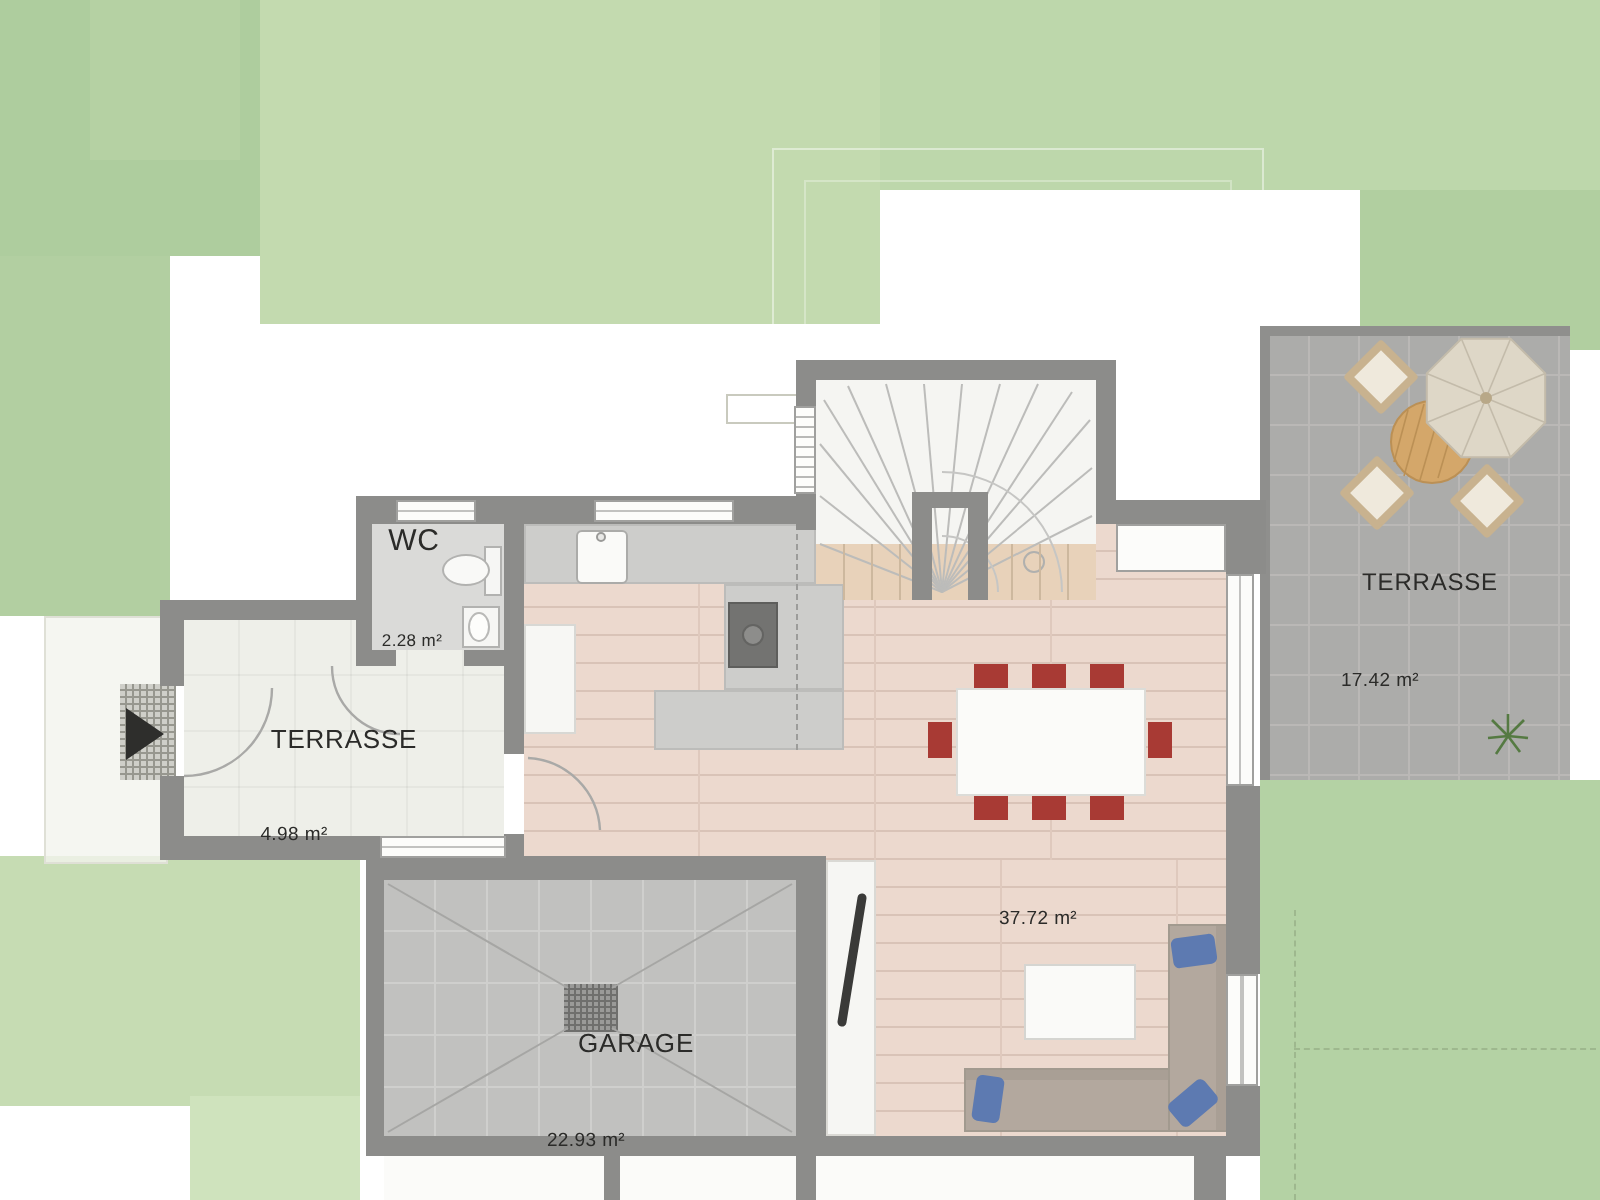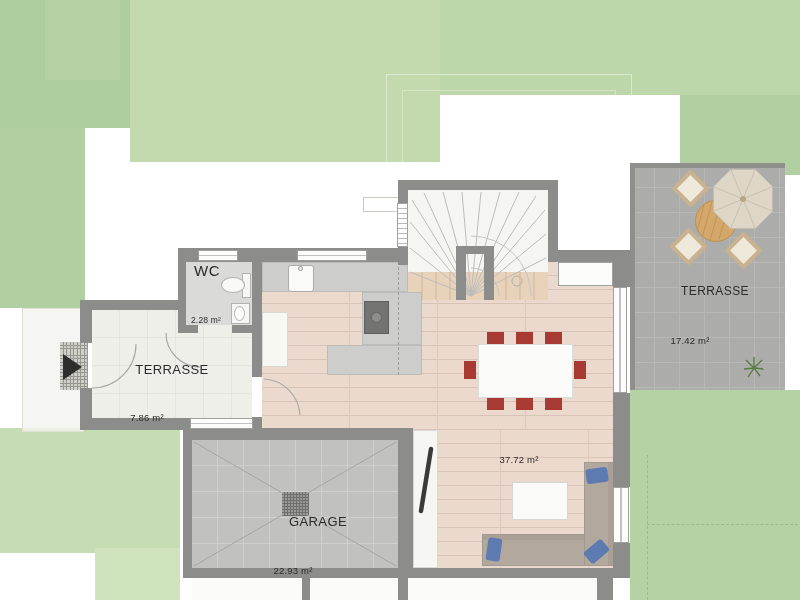--- a/index.html
+++ b/index.html
@@ -247,21 +247,21 @@
   <div class="win" style="left:558px;top:262px;width:55px;height:24px;"></div>
   <div class="win" style="left:397px;top:203px;width:11px;height:44px;background-image:repeating-linear-gradient(to bottom,#fdfdfb 0 4px,#b9b9b7 4px 5px);"></div>
   <div class="win winh" style="left:190px;top:418px;width:63px;height:11px;"></div>
   <div class="win winv" style="left:613px;top:287px;width:14px;height:106px;"></div>
   <div class="win winv" style="left:613px;top:487px;width:16px;height:56px;"></div>
 
   <div class="lbl" style="left:207px;top:262px;font-size:15px;">WC</div>
   <div class="lbl area" style="left:206px;top:280px;font-size:8.5px;">2.28 m²</div>
 
   <div class="lbl name" style="left:147px;top:362px;font-size:13px;">TERRASSE</div>
-  <div class="lbl area" style="left:147px;top:377px;">7.86 m²</div>
+  <div class="lbl area" style="left:147px;top:377px;">4.98 m²</div>
 
   <div class="lbl area" style="left:519px;top:419px;">37.72 m²</div>
 
   <div class="lbl name" style="left:293px;top:514px;font-size:13px;">GARAGE</div>
   <div class="lbl area" style="left:293px;top:530px;">22.93 m²</div>
 
   <div class="lbl name" style="left:690px;top:284px;">TERRASSE</div>
   <div class="lbl area" style="left:690px;top:300px;">17.42 m²</div>
 
 </div>

